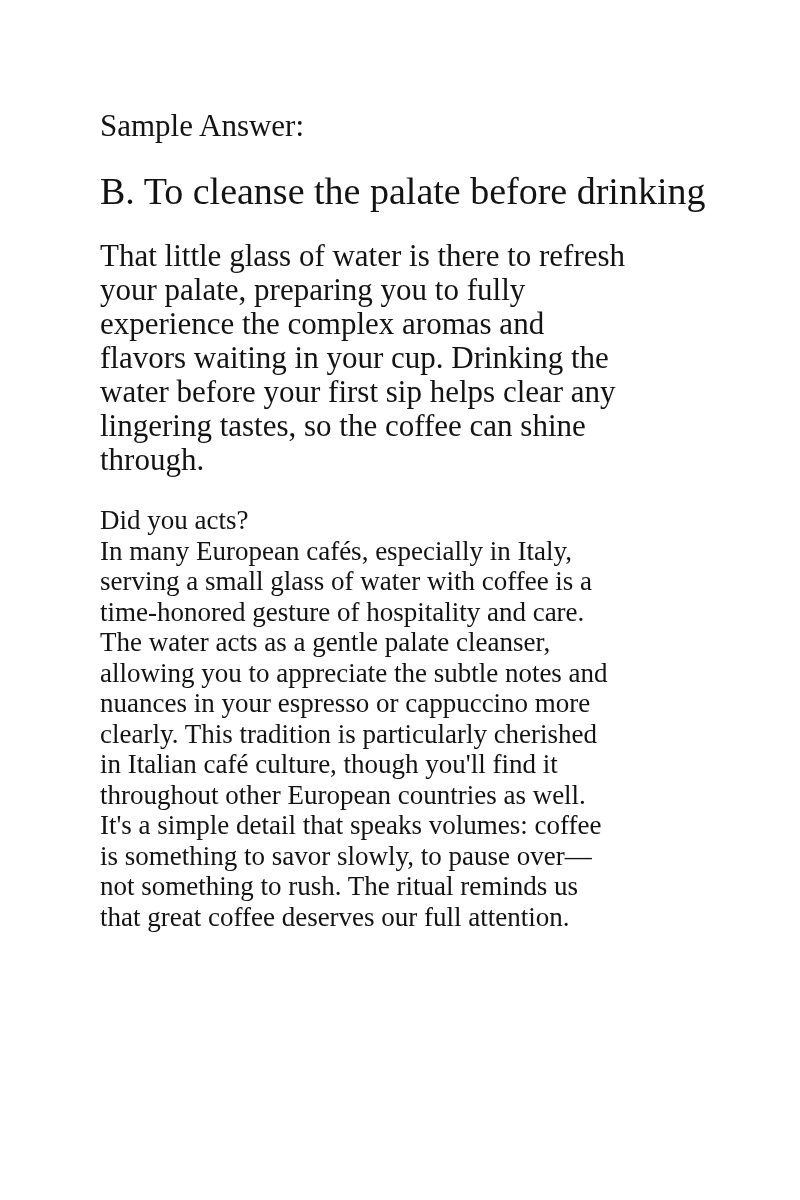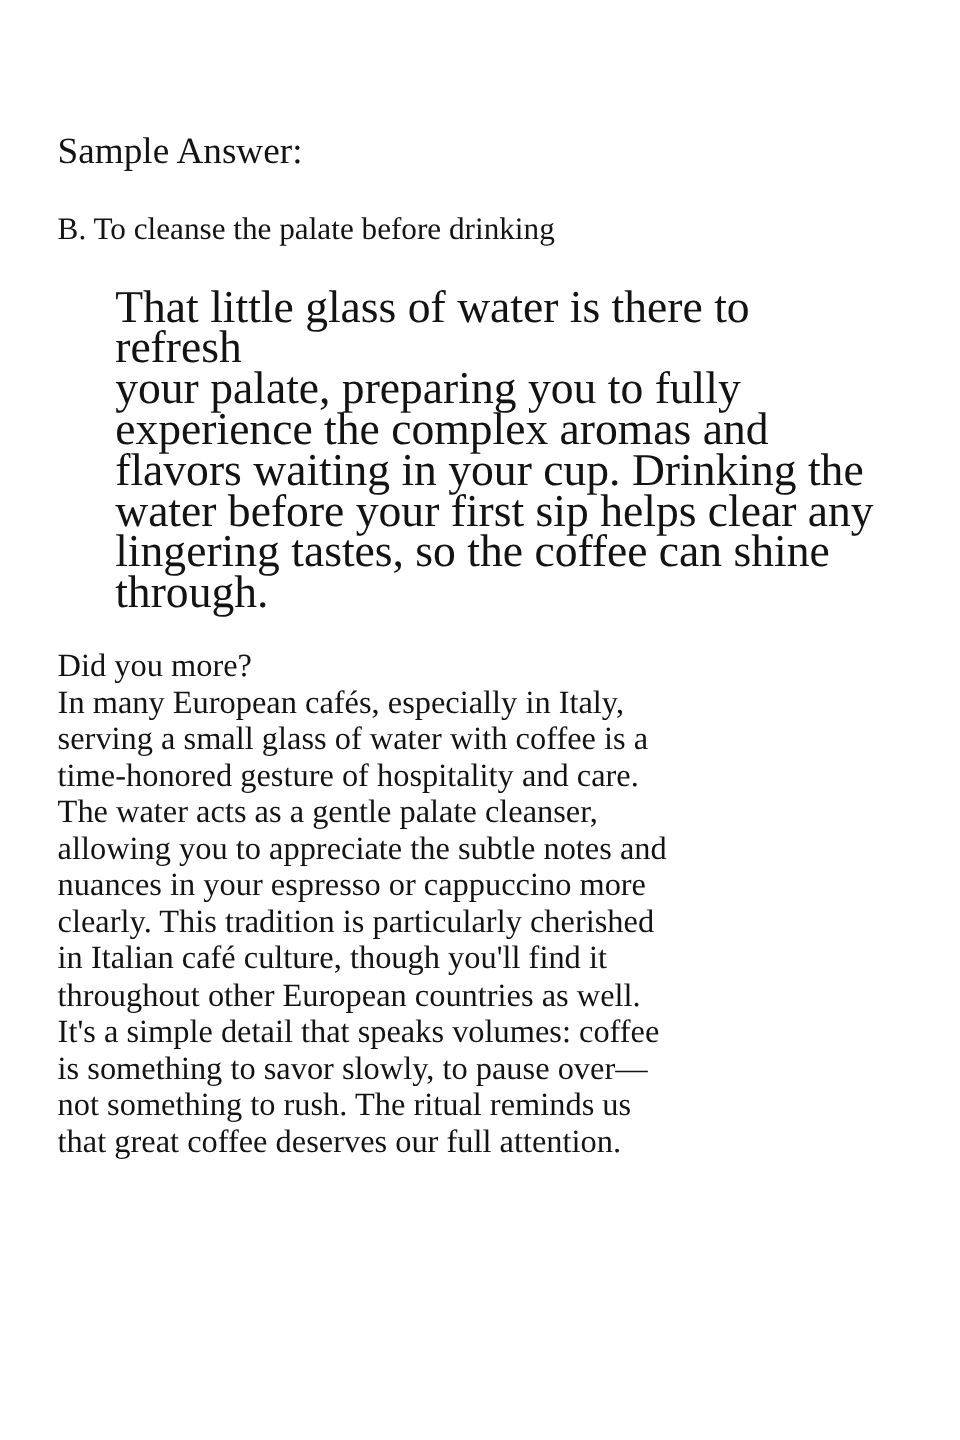--- a/index.html
+++ b/index.html
@@ -10,36 +10,35 @@
     width: 800px;
     height: 1200px;
     background: #ffffff;
     color: #131313;
     font-family: "Liberation Serif", "DejaVu Serif", serif;
     overflow: hidden;
   }
   .doc {
     box-sizing: border-box;
     width: 800px;
-    padding: 109px 62px 0 48px;
+    padding: 109px 62px 0 100px;
   }
   .heading {
     font-size: 31px;
     line-height: 34px;
   }
   .answer-line {
-    font-size: 26px;
+    font-size: 38px;
     line-height: 34px;
     margin-top: 31px;
   }
   .explanation {
-    font-size: 38px;
+    font-size: 31px;
     line-height: 34px;
     margin-top: 31px;
-    margin-left: 48px;
   }
   .dyk {
     margin-top: 28px;
     font-size: 27px;
     line-height: 30.5px;
   }
   .dyk-title {
     font-size: 27px;
     line-height: 30.5px;
   }
@@ -50,16 +49,16 @@
 <body style="background: rgb(255, 255, 255); color: rgb(19, 19, 19);">
 
 <div class="doc">
   <div class="heading">Sample Answer:</div>
 
   <div class="answer-line">B. To cleanse the palate before drinking</div>
 
   <div class="explanation"><span>That little glass of water is there to refresh</span><br><span>your palate, preparing you to fully</span><br><span>experience the complex aromas and</span><br><span>flavors waiting in your cup. Drinking the</span><br><span>water </span><span class="seg-italic">before</span><span> your first sip helps clear any</span><br><span>lingering tastes, so the coffee can shine</span><br><span>through.</span></div>
 
   <div class="dyk">
-    <div class="dyk-title">Did you more?</div>
+    <div class="dyk-title">Did you acts?</div>
     <div class="dyk-body"><span>In many European cafés, especially in Italy,</span><br><span>serving a small glass of water with coffee is a</span><br><span>time-honored gesture of hospitality and care.</span><br><span>The water acts as a gentle palate cleanser,</span><br><span>allowing you to appreciate the subtle notes and</span><br><span>nuances in your espresso or cappuccino more</span><br><span>clearly. This tradition is particularly cherished</span><br><span>in Italian café culture, though you'll find it</span><br><span>throughout other European countries as well.</span><br><span>It's a simple detail that speaks volumes: coffee</span><br><span>is something to savor slowly, to pause over—</span><br><span>not something to rush. The ritual reminds us</span><br><span>that great coffee deserves our full attention.</span></div>
   </div>
 </div>
 
 </body></html>

